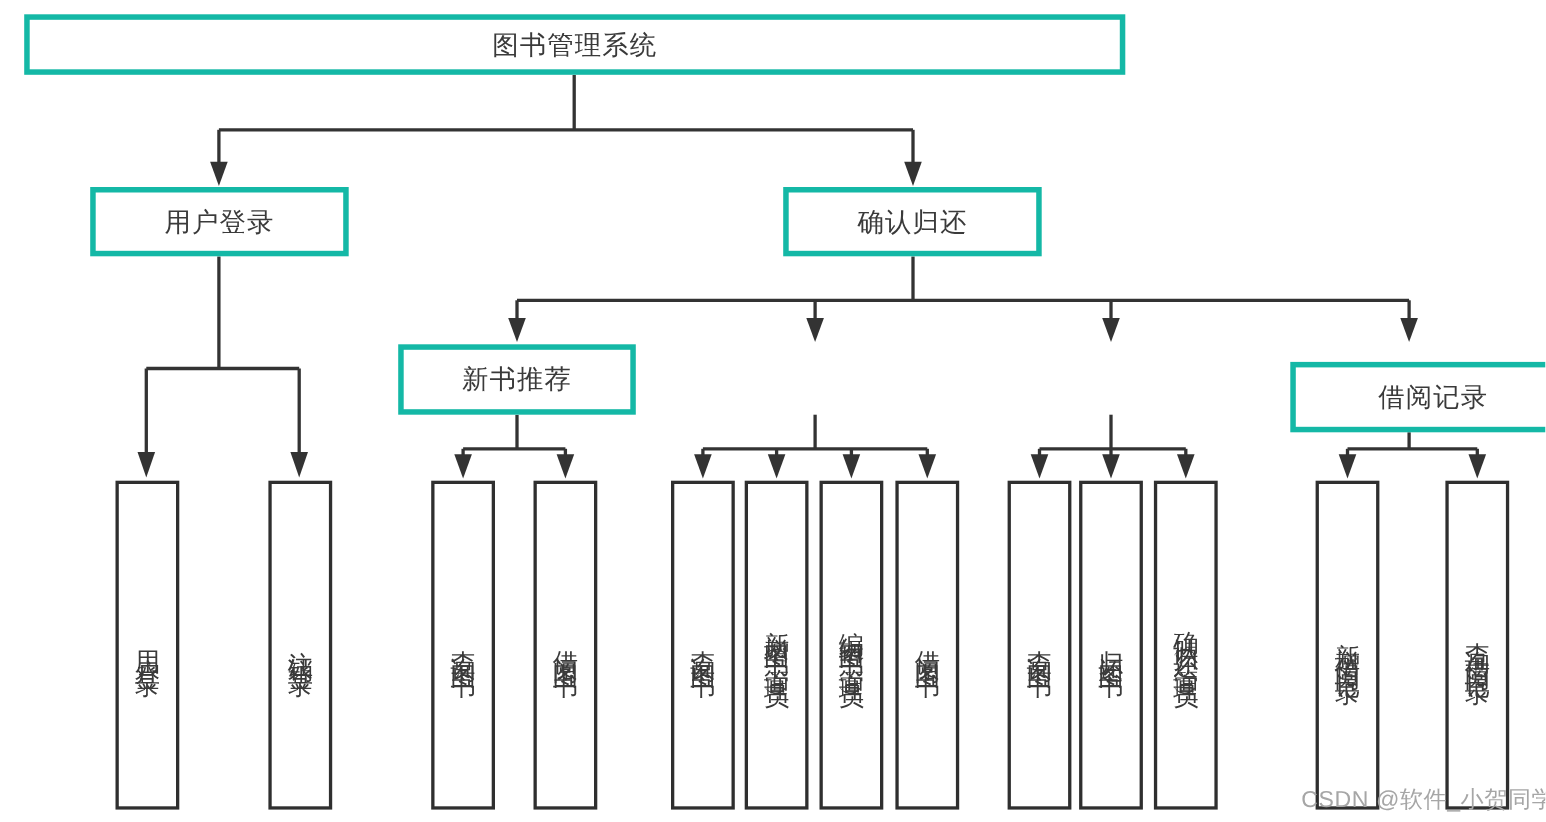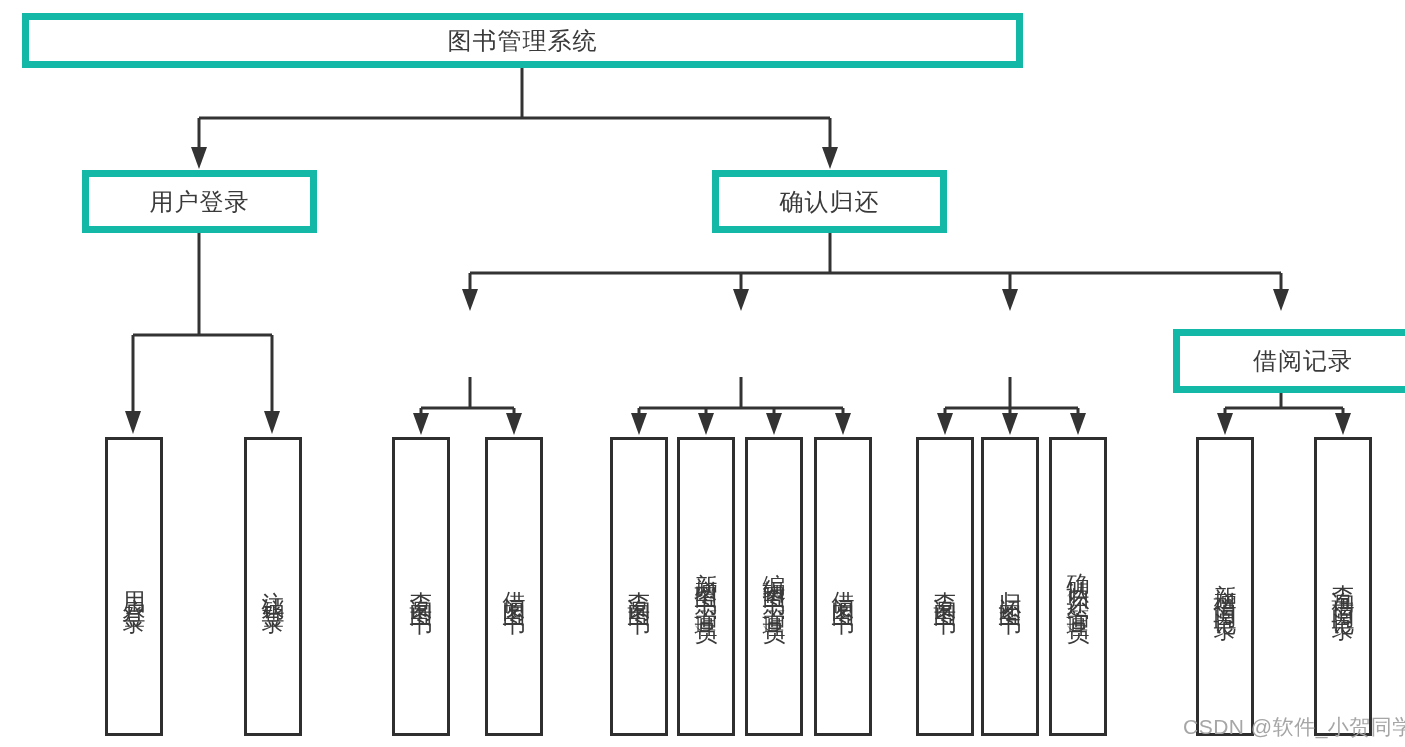--- a/index.html
+++ b/index.html
@@ -27,21 +27,21 @@
     fill: none;
   }
   #edges polygon {
     fill: #333333;
     stroke: none;
   }
   .hbox {
     position: absolute;
     box-sizing: border-box;
     background: #ffffff;
-    border: 7px solid #14b8a6;
+    border: 5px solid #14b8a6;
     display: flex;
     align-items: center;
     justify-content: center;
     font-size: 24px;
     color: #3a3a3a;
     letter-spacing: 1px;
     white-space: nowrap;
   }
   .vbox {
     position: absolute;
@@ -160,20 +160,23 @@
     <span>图书管理系统</span>
   </div>
 
   <div class="hbox" style="left:82px; top:170px; width:235px; height:63px">
     <span>用户登录</span>
   </div>
   <div class="hbox" style="left:712px; top:170px; width:235px; height:63px">
     <span>确认归还</span>
   </div>
 
+  <div class="hbox" style="left:362px; top:313px; width:216px; height:64px">
+    <span>新书推荐</span>
+  </div>
   <div class="hbox" style="left:1173px; top:329px; width:260px; height:64px">
     <span>借阅记录</span>
   </div>
 
   <div class="vbox" style="left:105px">
     <span class="vtext">用户登录</span>
   </div>
   <div class="vbox" style="left:244px">
     <span class="vtext">注销登录</span>
   </div>

